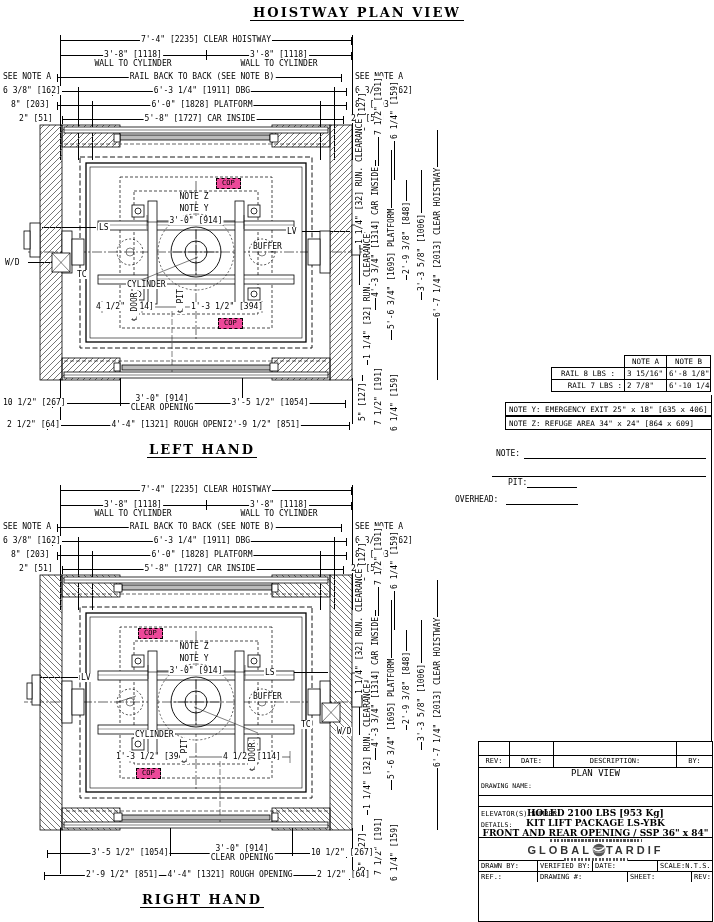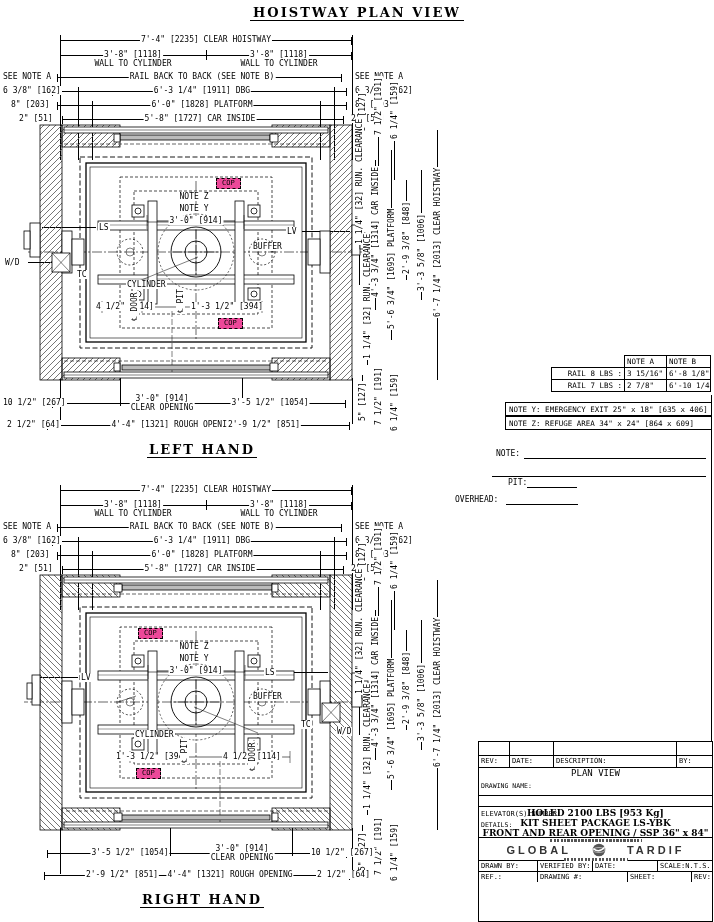--- a/index.html
+++ b/index.html
@@ -32,26 +32,26 @@
         padding:0 3px;box-sizing:border-box;white-space:nowrap;z-index:3}
   .flabel{position:absolute;font:8px/10px "DejaVu Sans Mono",monospace;z-index:3}
   .fline{position:absolute;border-bottom:1px solid #000;height:8px;z-index:2}
   
   #tb{position:absolute;left:478px;top:741px;width:233px;height:179px;border:1px solid #000;box-sizing:content-box;
       font:7px/9px "DejaVu Sans Mono",monospace;z-index:3;background:#fff}
   .tbr{display:flex;border-top:1px solid #000;box-sizing:border-box}
   .tbr:first-child{border-top:none}
   .tbc{box-sizing:border-box;border-left:1px solid #000;padding:1px 2px;overflow:hidden;white-space:nowrap}
   .tbc:first-child{border-left:none}
-  .cen{}
+  .cen{text-align:center}
   .sec{position:relative;border-top:1px solid #000;box-sizing:border-box}
   .seclab{position:absolute;left:2px;top:14px;font:6.5px/8px "DejaVu Sans Mono",monospace}
   .big{font:9px/11px "DejaVu Sans Mono",monospace;text-align:center}
   .det{font:bold 9px/10px "DejaVu Serif",serif;text-align:center}
-  .logo-row{display:flex;align-items:center;justify-content:center;gap:21px;
+  .logo-row{display:flex;align-items:center;justify-content:center;gap:0;
             font:bold 11px "Liberation Sans",sans-serif;letter-spacing:3px;color:#333}
   .tag{height:3px;background:repeating-linear-gradient(90deg,#555 0 2px,#fff 2px 3.5px);margin:1px auto}
 </style>
 </head>
 <body>
 
 <svg width="0" height="0" style="position:absolute">
   <defs>
     <pattern id="hatch" patternUnits="userSpaceOnUse" width="6" height="6">
       <path d="M-1,7 L7,-1" stroke="#666" stroke-width="0.9"></path>
@@ -347,21 +347,21 @@
     <div class="ptitle" style="left:130px;top:412px;width:140px"><span>RIGHT HAND</span></div>
   </div>
 
   <div class="rt">
     <div class="rtr">
       <div class="rtc nob" style="width:74px"></div>
       <div class="rtc cen" style="width:43px">NOTE A</div>
       <div class="rtc cen" style="width:45px">NOTE B</div>
     </div>
     <div class="rtr">
-      <div class="rtc" style="width:74px;text-align:right">RAIL 8 LBS :</div>
+      <div class="rtc" style="width:74px;text-align:center">RAIL 8 LBS :</div>
       <div class="rtc" style="width:43px">3 15/16"</div>
       <div class="rtc" style="width:45px">6'-8 1/8"</div>
     </div>
     <div class="rtr">
       <div class="rtc" style="width:74px;text-align:right">RAIL 7 LBS :</div>
       <div class="rtc" style="width:43px">2 7/8"</div>
       <div class="rtc" style="width:45px">6'-10 1/4"</div>
     </div>
   </div>
 
@@ -394,21 +394,21 @@
     <div class="sec" style="height:28px">
       <div class="seclab">DRAWING NAME:</div>
       <div class="big">PLAN VIEW</div>
     </div>
     <div class="sec" style="height:11px">
       <div class="seclab" style="font-size:7px">ELEVATOR(S) NUMBER:</div>
     </div>
     <div class="sec" style="height:31px">
       <div class="seclab">DETAILS:</div>
       <div class="det" style="padding-top:1px">HOLED 2100 LBS [953 Kg]</div>
-      <div class="det">KIT SHEET PACKAGE LS-YBK</div>
+      <div class="det">KIT LIFT PACKAGE LS-YBK</div>
       <div class="det">FRONT AND REAR OPENING / SSP 36" x 84"</div>
     </div>
     <div class="sec" style="height:23px">
       <div class="tag" style="width:92px"></div>
       <div class="logo-row">
         <span>GLOBAL</span>
         <svg width="14" height="14" viewBox="0 0 20 20">
           <circle cx="10" cy="10" r="9" fill="#555"></circle>
           <path d="M2,8 Q10,15 18,6" stroke="#fff" fill="none" stroke-width="2"></path>
           <ellipse cx="10" cy="10" rx="9" ry="3.5" fill="none" stroke="#fff" stroke-width="0.8"></ellipse>

